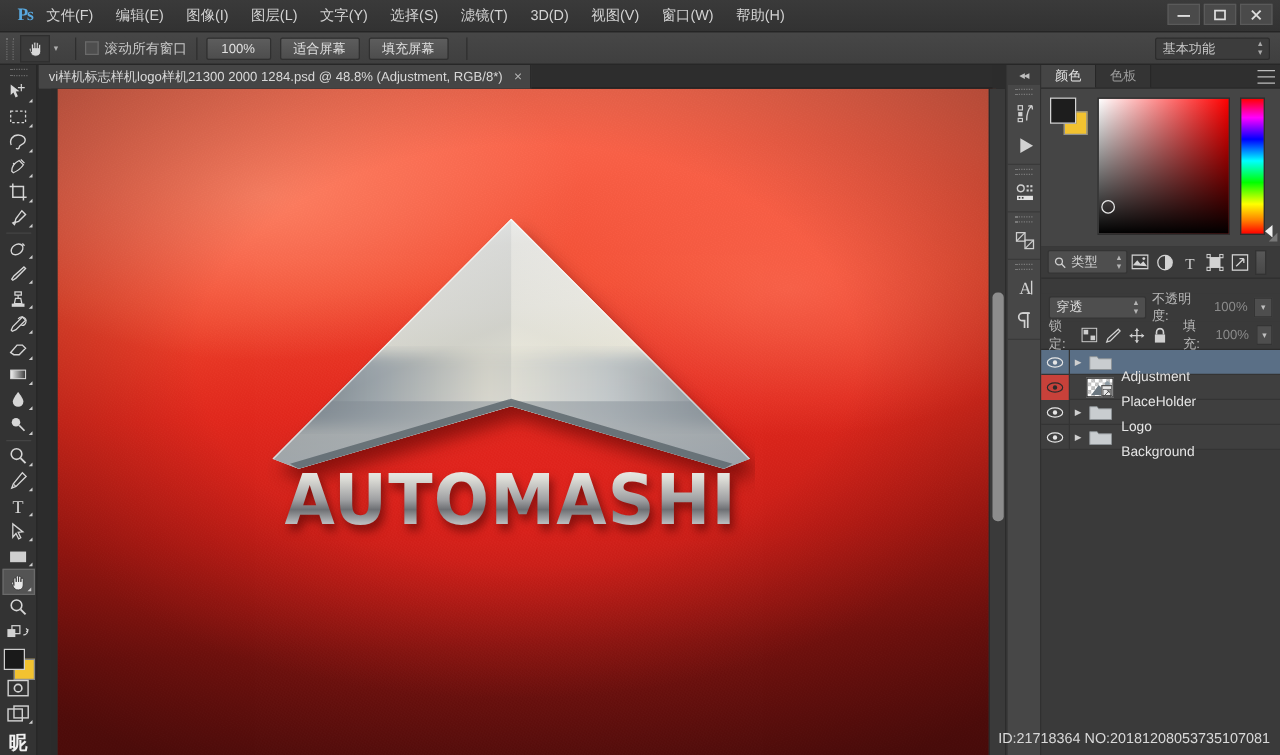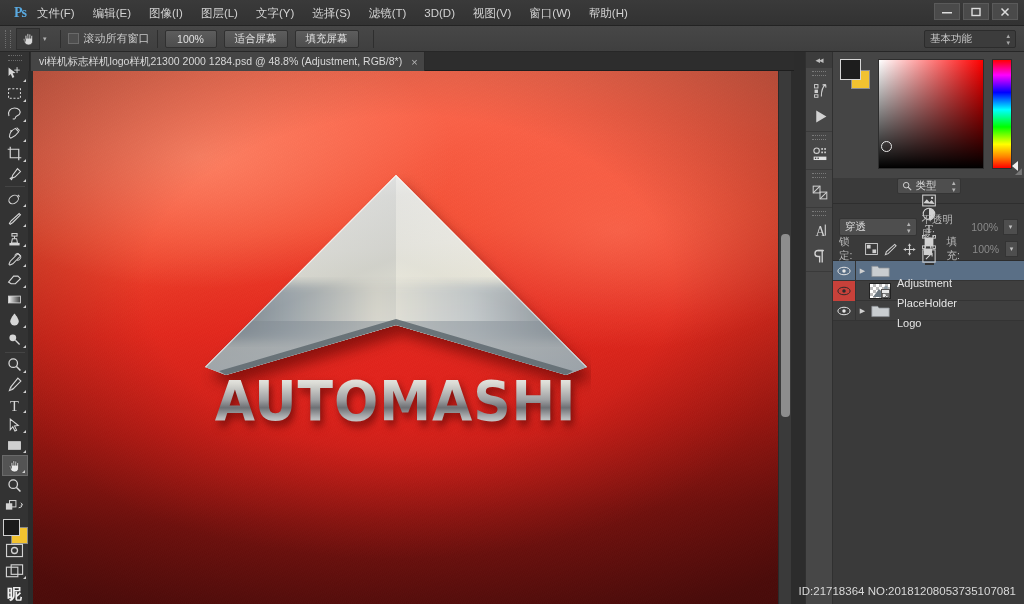--- a/index.html
+++ b/index.html
@@ -107,21 +107,21 @@
   .doctab {
     position:absolute; left:0; top:0; height:19px;
     background:#454545; border-right:1px solid #2a2a2a;
     display:flex; align-items:center; padding:0 6px 0 8px;
     font-size:10.5px; color:#d8d8d8; white-space:nowrap;
   }
   .doctab .x { margin-left:9px; font-size:11px; color:#b6b6b6; cursor:default; }
 
   
   .canvas-wrap {
-    position:absolute; left:28px; top:71px; width:763px; height:533px;
+    position:absolute; left:41px; top:71px; width:763px; height:533px;
     background:#2b2b2b; overflow:hidden;
   }
   .artboard {
     position:absolute; left:5px; top:0px; width:751px; height:533px;
     overflow:hidden;
   }
   .bg-red {
     position:absolute; inset:0;
     background:
       radial-gradient(ellipse 55% 40% at 22% 16%, rgba(255,140,110,0.75), rgba(255,140,110,0) 62%),
@@ -232,21 +232,21 @@
   .cp-hue-mark {
     position:absolute; right:-7px; bottom:-3px; width:0; height:0;
     border-top:5px solid transparent; border-bottom:5px solid transparent; border-right:6px solid #f0f0f0;
   }
   .cp-resize { position:absolute; right:2px; bottom:2px; color:#777; font-size:9px; }
 
   
   .layerspanel { position:relative; }
   .lp-filter {
     height:26px; display:flex; align-items:center; gap:0; padding:0 5px;
-    background:#3a3a3a; border-bottom:1px solid #2e2e2e;flex-direction:column;
+    background:#3a3a3a; border-bottom:1px solid #2e2e2e;
   }
   .lp-kindsel {
     width:64px; height:19px; background:#4e4e4e; border:1px solid #343434; border-radius:2px;
     display:flex; align-items:center; padding:0 4px; gap:4px; font-size:10.5px; color:#d6d6d6;
   }
   .lp-kindsel .arrows { margin-left:auto; font-size:7px; line-height:7px; color:#b4b4b4; }
   .lp-fic { width:20px; height:20px; display:flex; align-items:center; justify-content:center; color:#d2d2d2; }
   .lp-toggle {
     width:9px; height:20px; margin-left:2px;
     background:linear-gradient(#585858,#484848); border:1px solid #333;
@@ -712,20 +712,29 @@
           <path d="M13 3 H7 a3.5 3.5 0 0 0 0 7 h2 V17 M12 3 V17" stroke="#d2d2d2" stroke-width="1.6" fill="none"></path>
           <path d="M7 3 h7" stroke="#d2d2d2" stroke-width="1.6"></path>
         </svg>
       </div>
     </div>
   </div>
 
   <div class="rightcol">
 
     <div class="panel">
+      <div class="panel-tabs">
+        <div class="ptab active">颜色</div>
+        <div class="ptab">色板</div>
+        <div class="panel-menu">
+          <i></i>
+            <i></i>
+            <i></i>
+        </div>
+      </div>
       <div class="colorpanel">
         <div class="cp-swatches">
           <span class="cp-bg"></span>
           <span class="cp-fg"></span>
         </div>
         <div class="cp-field">
           <span class="cp-ring"></span>
         </div>
         <div class="cp-hue">
           <span class="cp-hue-mark"></span>
@@ -872,20 +881,35 @@
           </div>
           <span class="lr-arrow">▶</span>
           <span class="lr-thumb folder-ic">
             <svg width="19" height="14" viewBox="0 0 20 15">
                 <path d="M0.7 13.5 V2.5 H7 L8.3 4.3 H19.3 V13.5 Z" fill="#c9cdd0" stroke="#8d9296" stroke-width="0.8"></path>
               </svg>
           </span>
           <span class="lr-name">Logo</span>
         </div>
 
+        <div class="layer-row">
+          <div class="eye-cell">
+            <svg width="14" height="10" viewBox="0 0 16 11">
+                <ellipse cx="8" cy="5.5" rx="7" ry="4.3" fill="none" stroke="#e6e6e6" stroke-width="1.1"></ellipse>
+                <circle cx="8" cy="5.5" r="2" fill="#e6e6e6"></circle>
+              </svg>
+          </div>
+          <span class="lr-arrow">▶</span>
+          <span class="lr-thumb folder-ic">
+            <svg width="19" height="14" viewBox="0 0 20 15">
+                <path d="M0.7 13.5 V2.5 H7 L8.3 4.3 H19.3 V13.5 Z" fill="#c9cdd0" stroke="#8d9296" stroke-width="0.8"></path>
+              </svg>
+          </span>
+          <span class="lr-name">Background</span>
+        </div>
 
       </div>
     </div>
   </div>
 
   <div class="wm-id">ID:21718364 NO:20181208053735107081</div>
 
 </div>
 
 </body></html>

